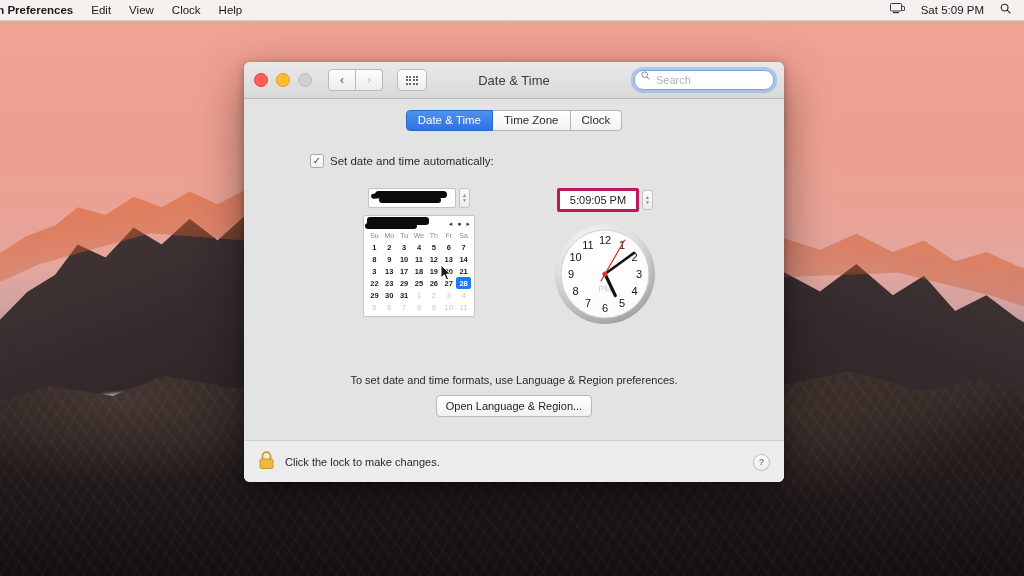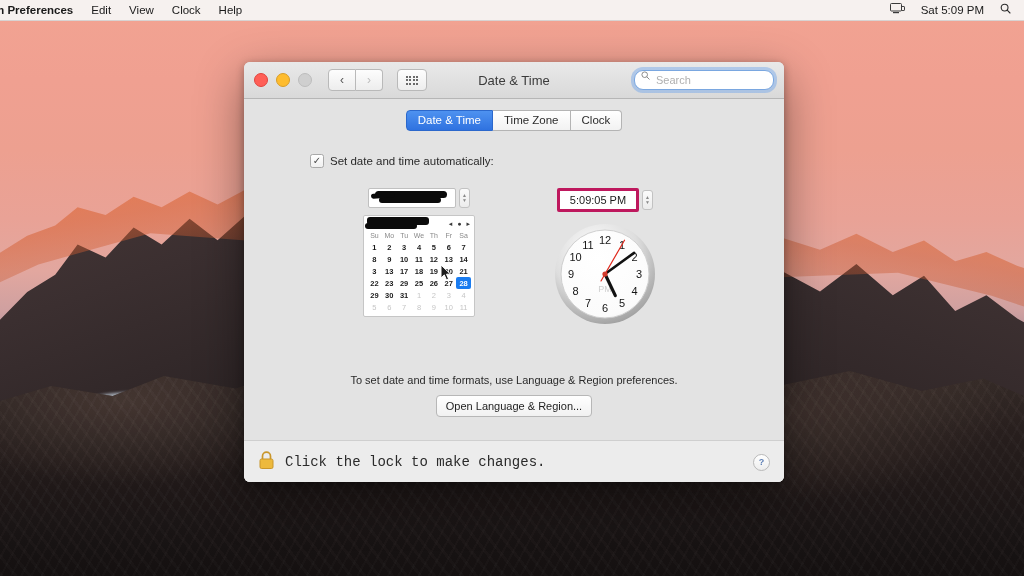--- a/index.html
+++ b/index.html
@@ -338,21 +338,21 @@
 
   
   #bottomBar {
     position: absolute; left: 0; right: 0; bottom: 0;
     height: 42px;
     background: #ececec;
     border-top: 1px solid #cfcfcf;
     display: flex; align-items: center;
     padding: 0 14px;
   }
-  #lockText { margin-left: 10px; font-size: 14px; color: #2a2a2a; font-family: Liberation Mono, monospace; }
+  #lockText { margin-left: 10px; font-size: 11px; color: #2a2a2a; }
   #helpBtn {
     margin-left: auto;
     width: 15px; height: 15px; border-radius: 50%;
     background: linear-gradient(180deg, #ffffff, #ededed);
     border: 1px solid #b9b9b9;
     display: flex; align-items: center; justify-content: center;
     font-size: 9px; color: #5d7fb5; font-weight: bold;
   }
 
   

